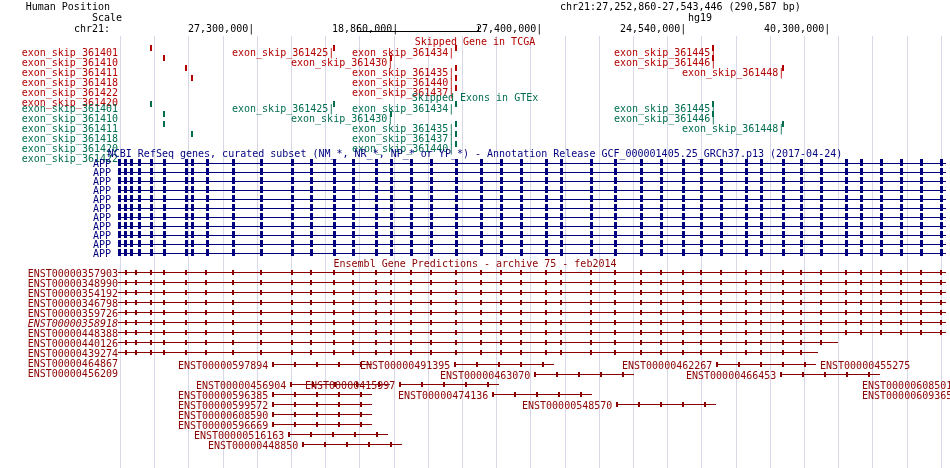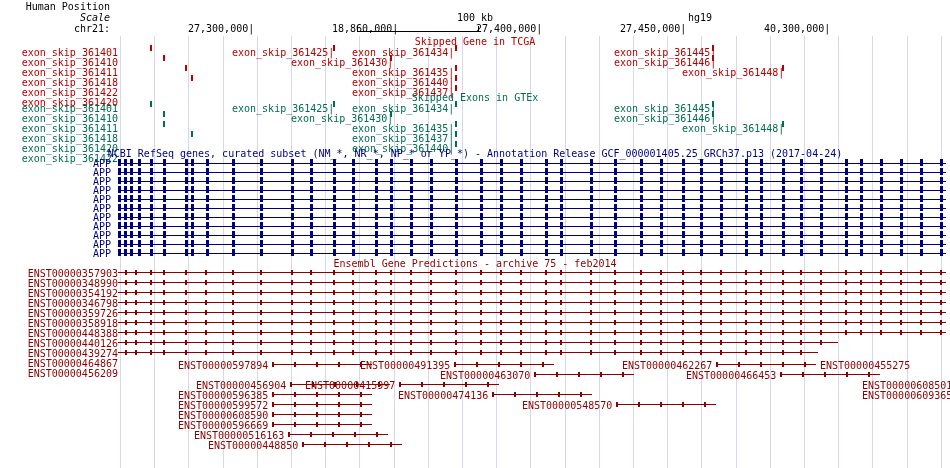--- a/index.html
+++ b/index.html
@@ -75,33 +75,33 @@
       <div class="gridline" style="left: 770px;"></div>
       <div class="gridline" style="left: 804px;"></div>
       <div class="gridline" style="left: 838px;"></div>
       <div class="gridline" style="left: 872px;"></div>
       <div class="gridline" style="left: 907px;"></div>
       <div class="gridline" style="left: 941px;"></div>
     </div>
 
   <div class="hdr">
     <div class="lbl" style="left:0;top:1px;width:110px;">Human Position</div>
-
-    <div class="lbl" style="left:0;top:12px;width:110px;font-style:italic;">Scale</div>
-    <div class="hdr-center" style="top:12px;">100 kb</div>
+    <div class="lbl" style="left:560px;top:1px;width:380px;text-align:left;">chr21:27,252,860-27,543,446 (290,587 bp)</div>
+
+    <div class="lbl" style="left:12px;top:12px;width:110px;">Scale</div>
     <div class="lbl" style="left:688px;top:12px;width:60px;text-align:left;">hg19</div>
 
     <div style="position:absolute;left:357px;top:26px;width:120px;height:5px;border-left:1px solid #000;border-right:1px solid #000;border-bottom:1px solid #000;"></div>
 
     <div class="lbl" style="left:0;top:23px;width:110px;">chr21:</div>
     <div id="ruler-ticks" style="position:absolute;left:0;top:23px;width:950px;height:12px;">
         <div class="lbl blk" style="left: 188px; top: 0px; text-align: left;">27,300,000|</div>
         <div class="lbl blk" style="left: 332px; top: 0px; text-align: left;">18,860,000|</div>
         <div class="lbl blk" style="left: 476px; top: 0px; text-align: left;">27,400,000|</div>
-        <div class="lbl blk" style="left: 620px; top: 0px; text-align: left;">27,450,000|</div>
+        <div class="lbl blk" style="left: 620px; top: 0px; text-align: left;">24,540,000|</div>
         <div class="lbl blk" style="left: 764px; top: 0px; text-align: left;">40,300,000|</div>
       </div>
   </div>
 
   <div class="track" style="height:56px;">
     <div class="tcenter red" style="top:0px;">Skipped Gene in TCGA</div>
     <div id="tcga-left">
         <div class="tlabel red" style="left: 0px; top: 11px; width: 118px;">exon_skip_361401</div>
         <div class="tlabel red" style="left: 0px; top: 21px; width: 118px;">exon_skip_361410</div>
         <div class="tlabel red" style="left: 0px; top: 31px; width: 118px;">exon_skip_361411</div>
@@ -677,21 +677,21 @@
   </div>
 
   <div class="track" style="height:190px;">
     <div class="tcenter dkred" style="top:0px;">Ensembl Gene Predictions - archive 75 - feb2014</div>
     <div id="ens-left">
         <div class="tlabel dkred" style="left: 0px; top: 10px; width: 118px;">ENST00000357903</div>
         <div class="tlabel dkred" style="left: 0px; top: 20px; width: 118px;">ENST00000348990</div>
         <div class="tlabel dkred" style="left: 0px; top: 30px; width: 118px;">ENST00000354192</div>
         <div class="tlabel dkred" style="left: 0px; top: 40px; width: 118px;">ENST00000346798</div>
         <div class="tlabel dkred" style="left: 0px; top: 50px; width: 118px;">ENST00000359726</div>
-        <div class="tlabel dkred" style="left: 0px; top: 60px; width: 118px;">ENST00000358918</div>
+        <div class="tlabel dkred" style="left: 0px; top: 60px; width: 118px; font-style: italic;">ENST00000358918</div>
         <div class="tlabel dkred" style="left: 0px; top: 70px; width: 118px;">ENST00000448388</div>
         <div class="tlabel dkred" style="left: 0px; top: 80px; width: 118px;">ENST00000440126</div>
         <div class="tlabel dkred" style="left: 0px; top: 90px; width: 118px;">ENST00000439274</div>
         <div class="tlabel dkred" style="left: 0px; top: 100px; width: 118px;">ENST00000464867</div>
         <div class="tlabel dkred" style="left: 0px; top: 110px; width: 118px;">ENST00000456209</div>
       </div>
     <div id="ens-rows">
         <div class="ens-line" style="left: 118px; top: 14px; width: 828px;"></div>
         <div class="ens-block" style="left: 125px; top: 12px; width: 2px;"></div>
         <div class="ens-block" style="left: 135px; top: 12px; width: 2px;"></div>

